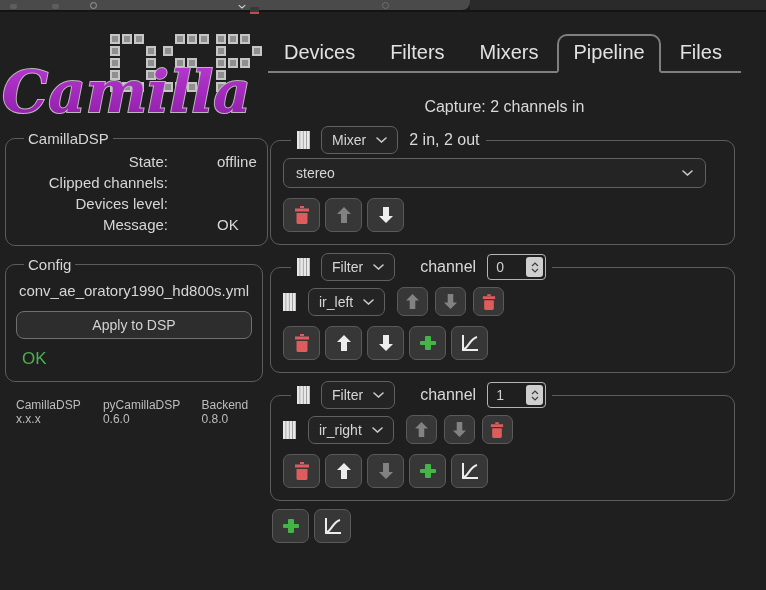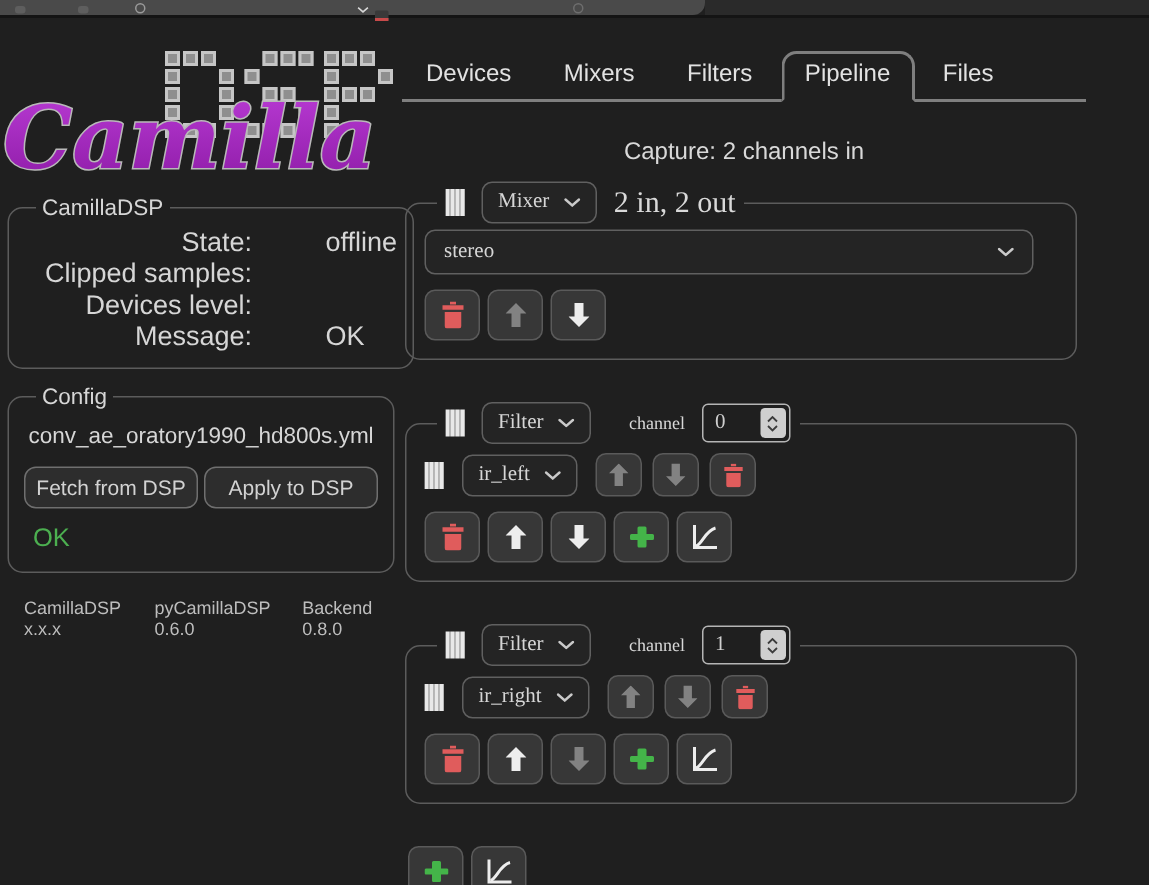--- a/index.html
+++ b/index.html
@@ -37,73 +37,73 @@
   .px.empty { background:transparent; border:none; }
   .camilla-svg { position:absolute; left:0px; top:26px; }
 
   
   fieldset.panel {
     margin:0 0 0 5px; width:258px;
     border:1px solid #5c5c5c; border-radius:10px;
     padding:4px 10px 10px 10px;
   }
   fieldset.panel legend { padding:0 4px; margin-left:8px; font-size:15px; color:#d6d6d6; }
-  .status-row { display:grid; grid-template-columns:152px 1fr; gap:5px; line-height:21px; font-size:18px; }
+  .status-row { display:grid; grid-template-columns:152px 1fr; gap:5px; line-height:21px; font-size:15px; }
   .status-label { text-align:right; }
   .status-value { text-align:left;margin-left:44px; }
 
   .filename { text-align:center; font-size:15px; line-height:20px; margin:4px 2px 10px 2px; word-break:break-all; }
   .config-buttons { display:flex; gap:4px; }
   .cfg-btn {
     flex:1; background:#2d2d2d; border:1px solid #6f6f6f; border-radius:8px;
     color:#d2d2d2; font-size:14px; padding:5px 4px; font-family:inherit; cursor:pointer;
   }
   .ok-text { color:#4caf50; font-size:17px; margin:10px 0 2px 6px; }
 
   .footer { margin:16px 0 0 16px; font-size:12px; color:#bdbdbd; display:flex; gap:14px; }
 
   
   .tabbar { display:flex; margin-top:22px; border-bottom:2px solid #7f7f7f; align-items:flex-end; }
   .tab {
-    padding:5px 14px 7px 14px; margin-right:3px; font-size:16px; color:#e2e2e2; cursor:pointer;
+    padding:5px 14px 7px 14px; margin-right:3px; font-size:20px; color:#e2e2e2; cursor:pointer;
     border:2px solid transparent; border-bottom:none;
   }
   .tab.active {
     border-color:#7f7f7f; border-radius:10px 10px 0 0;
     border-bottom:2px solid #1f1f1f; margin-bottom:-2px; background:#1f1f1f;
   }
 
   
   .cap-label, .playback-label { text-align:center; font-size:16px; color:#d9d9d9; }
   .cap-label { margin:25px 0 10px 0; }
 
   fieldset.block {
     border:1px solid #5c5c5c; border-radius:10px;
-    margin:0 6px 28px 2px; padding:0px 28px 12px 12px;font-family:Liberation Serif, serif;
+    margin:0 6px 8px 2px; padding:0px 28px 12px 12px;
   }
   legend.block-legend { display:flex; align-items:center; gap:11px; margin-left:8px; padding:0 6px; }
 
   .handle {
     width:13px; height:18px; flex:none;
     background-image:linear-gradient(#e8e8e8,#e8e8e8);
     background-size:3px 3px; background-repeat:space;
     cursor:grab;
   }
 
   .sel {
     display:inline-flex; align-items:center; justify-content:space-between; gap:10px;
     border:1px solid #606060; border-radius:7px; background:#242424;
     color:#d6d6d6; font-size:14px; padding:5px 10px; cursor:pointer;
   }
   .sel-type { min-width:70px; }
   .sel-name { min-width:76px; }
   .sel-wide { width:100%; margin-top:4px; padding:6px 12px; }
 
-  .legend-summary { font-size:20px; color:#d9d9d9; }
-  .channel-label { font-size:12px; color:#d9d9d9; margin-left:14px; }
+  .legend-summary { font-size:16px; color:#d9d9d9; }
+  .channel-label { font-size:16px; color:#d9d9d9; margin-left:14px; }
 
   .numwrap {
     display:inline-flex; align-items:stretch; gap:0;
     border:1px solid #b5b5b5; border-radius:4px; background:#1f1f1f; padding:2px;
     height:26px;
   }
   .numval { width:36px; font-size:14px; color:#cfcfcf; display:flex; align-items:center; padding-left:6px; }
   .spinner {
     width:17px; background:#cfcfcf; border-radius:3px;
     display:flex; flex-direction:column; align-items:center; justify-content:center; gap:1px; cursor:pointer;
@@ -255,58 +255,57 @@
     <fieldset class="panel">
       <legend>CamillaDSP</legend>
       <div class="status-row">
         <span class="status-label">State:</span>
         <span class="status-value">offline</span>
       </div>
       <div class="status-row">
         <span class="status-value"></span>
       </div>
       <div class="status-row">
-        <span class="status-label">Clipped samples:</span>
+        <span class="status-label">Clipped channels:</span>
         <span class="status-value"></span>
       </div>
       <div class="status-row">
         <span class="status-label">Devices level:</span>
         <span class="status-value"></span>
       </div>
       <div class="status-row">
         <span class="status-label">Message:</span>
         <span class="status-value">OK</span>
       </div>
     </fieldset>
 
     <div style="height:10px"></div>
 
     <fieldset class="panel">
       <legend>Config</legend>
       <div class="filename">conv_ae_oratory1990_hd800s.yml</div>
       <div class="config-buttons">
-        <button class="cfg-btn">Fetch from DSP</button>
         <button class="cfg-btn">Apply to DSP</button>
       </div>
       <div class="ok-text">OK</div>
     </fieldset>
 
     <div class="footer">
       <span>CamillaDSP x.x.x</span>
       <span>pyCamillaDSP 0.6.0</span>
       <span>Backend 0.8.0</span>
     </div>
   </div>
 
   <div class="right-col">
 
     <div class="tabbar">
       <div class="tab">Devices</div>
+      <div class="tab">Filters</div>
       <div class="tab">Mixers</div>
-      <div class="tab">Filters</div>
       <div class="tab active">Pipeline</div>
       <div class="tab">Files</div>
     </div>
 
     <div class="cap-label">Capture: 2 channels in</div>
 
     <fieldset class="block">
       <legend class="block-legend">
         <span class="handle"></span>
         <span class="sel sel-type">

